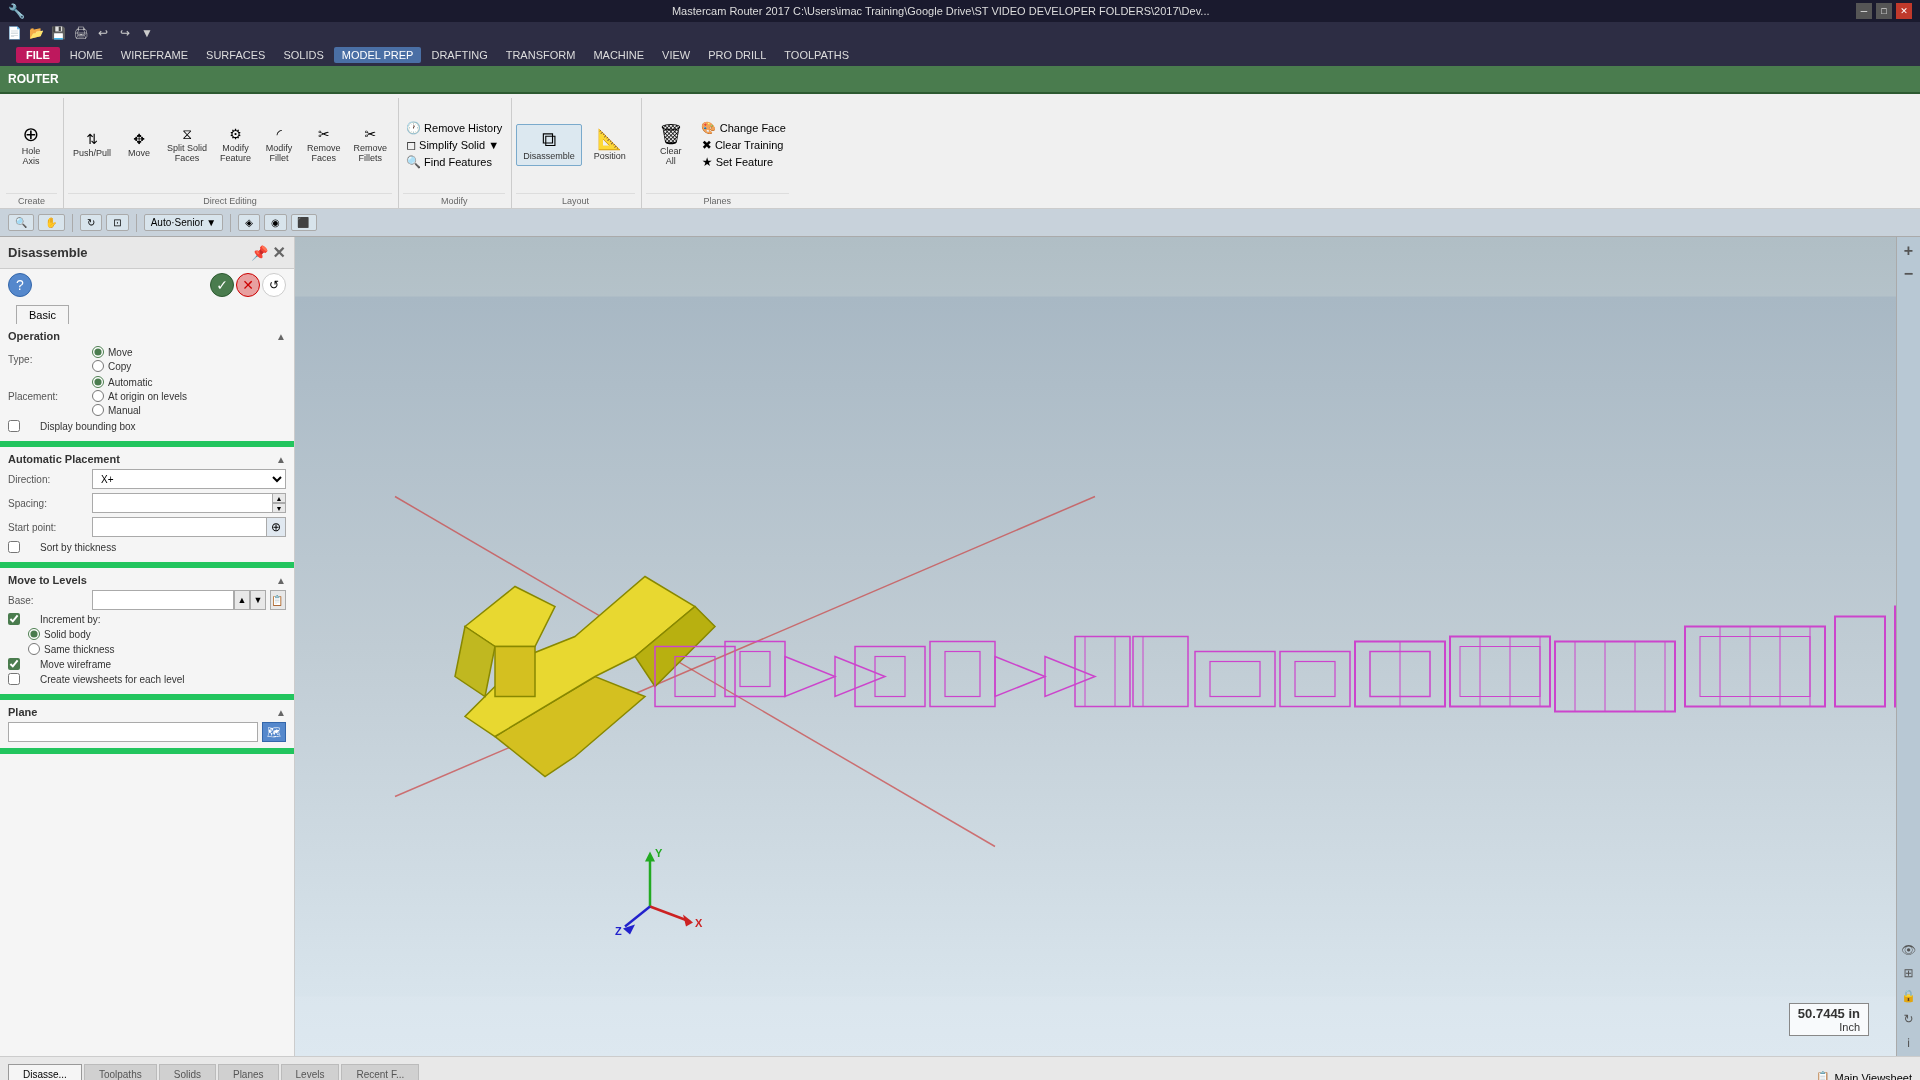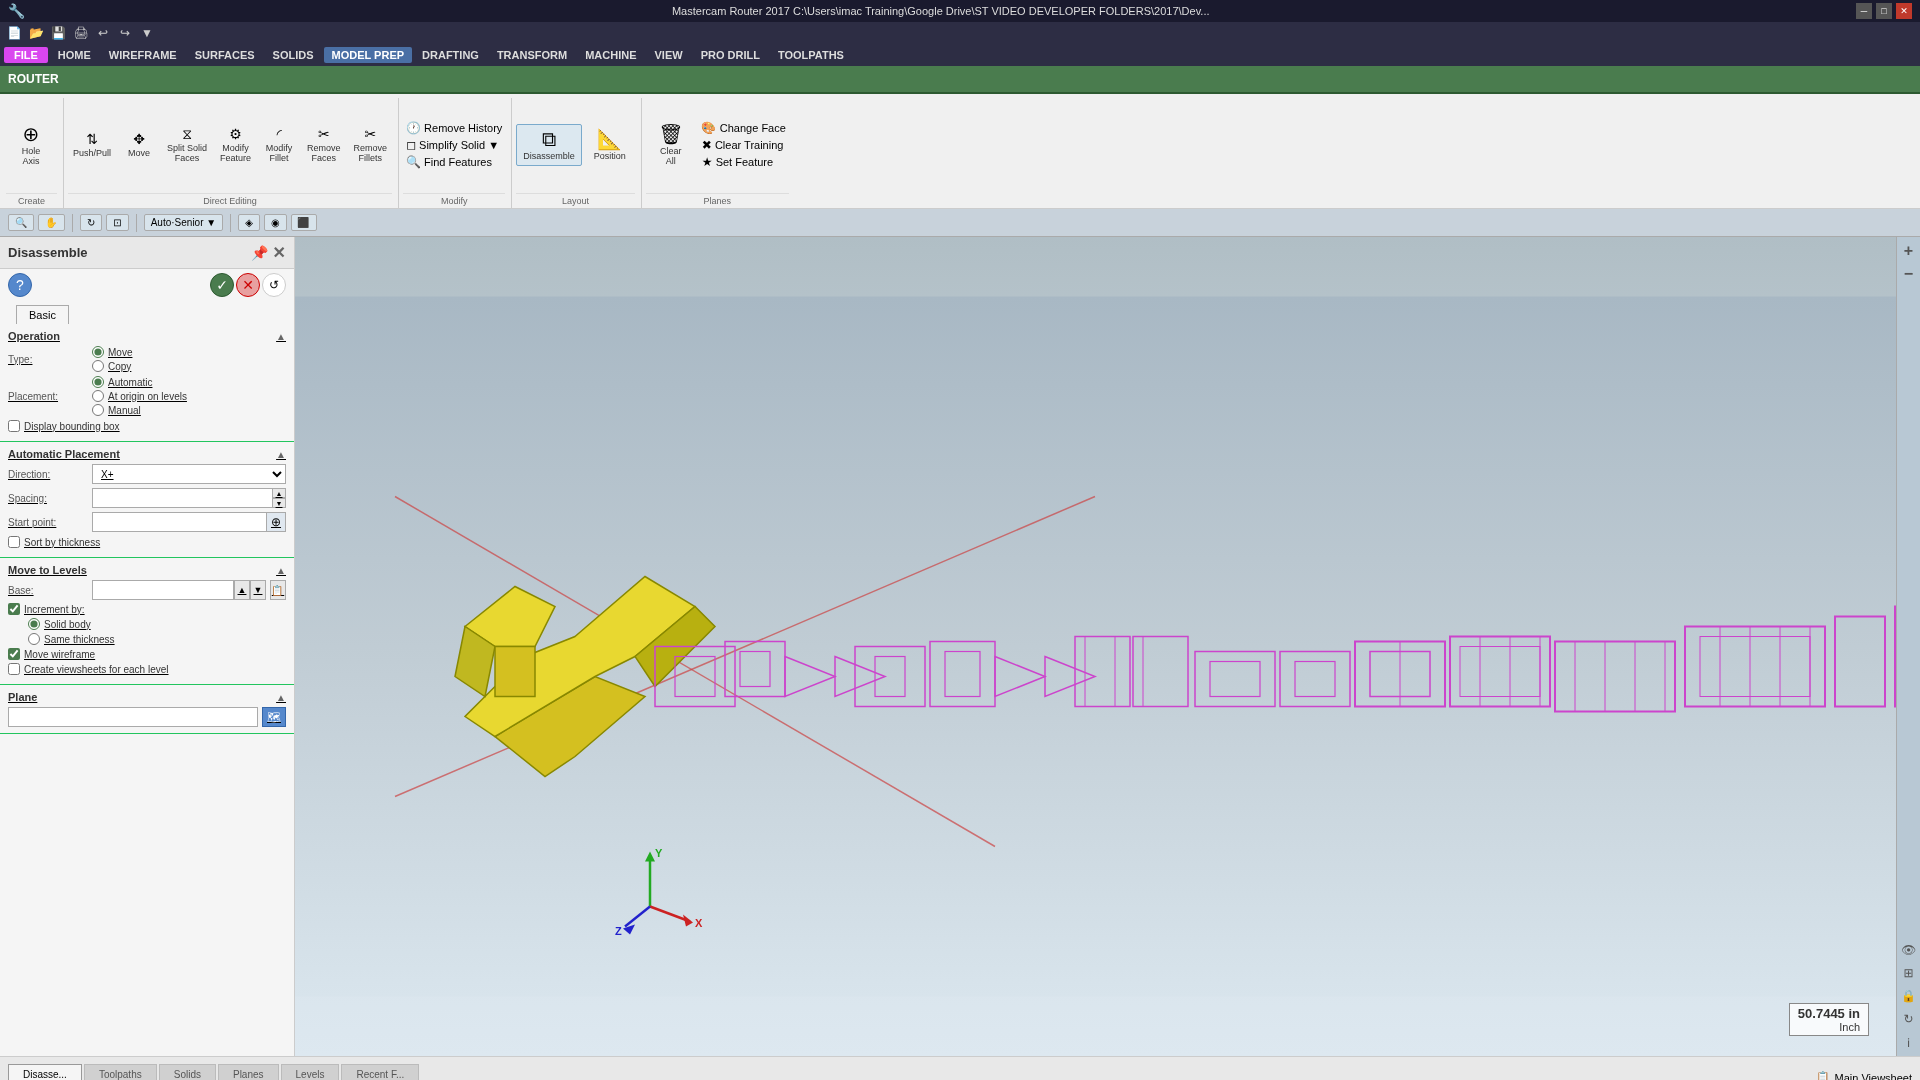--- a/index.html
+++ b/index.html
@@ -13,23 +13,23 @@
     .title-bar-left { display: flex; align-items: center; gap: 4px; }
     .title-bar-title { font-size: 11px; color: #ddd; flex: 1; text-align: center; }
     .title-bar-controls { display: flex; gap: 4px; }
     .title-bar-btn { width: 16px; height: 16px; background: #555; border: none; color: #fff; font-size: 9px; cursor: pointer; display: flex; align-items: center; justify-content: center; }
     .title-bar-btn.close { background: #c0392b; }
 
     
     .menu-bar {
       height: 22px; background: #2d2d44; display: flex; align-items: center; padding: 0 4px; gap: 2px;
     }
-    .menu-item { padding: 2px 8px; color: #ddd; cursor: pointer; font-size: 11px; border-radius: 2px; font-weight: bold; }
+    .menu-item { padding: 2px 8px; color: #ddd; cursor: pointer; font-size: 11px; border-radius: 2px; }
     .menu-item:hover, .menu-item.active { background: #4a6fa5; color: #fff; }
-    .menu-item.file { background: #d946ef; color: #fff; font-weight: bold; padding: 2px 10px; }
+    .menu-item.file { background: #be185d; color: #fff; font-weight: bold; padding: 2px 10px; margin-left: 12px; }
 
     
     .ribbon {
       height: 115px; background: #f0f0f0; border-bottom: 1px solid #ccc;
       display: flex; flex-direction: column;
     }
     .ribbon-content { display: flex; flex: 1; align-items: stretch; padding: 4px 4px 0; gap: 2px; }
     .ribbon-group {
       display: flex; flex-direction: column; align-items: stretch; border-right: 1px solid #ccc;
       padding: 0 6px 0 2px; min-width: 60px;
@@ -93,35 +93,35 @@
 
     .panel-nav { display: flex; padding: 4px 8px 0; gap: 2px; }
     .panel-nav-btn { width: 24px; height: 24px; border-radius: 50%; display: flex; align-items: center; justify-content: center; cursor: pointer; font-size: 14px; border: 1px solid #ccc; background: #fff; }
     .panel-nav-btn.ok { background: #4a7c4e; color: #fff; border-color: #2d5a31; }
     .panel-nav-btn.cancel { background: #e8a0a0; color: #c00; border-color: #c00; }
 
     .panel-tab { display: inline-block; padding: 3px 12px; background: #d0d8e0; border: 1px solid #aaa; border-bottom: none; cursor: pointer; margin: 4px 0 0 8px; font-size: 11px; }
     .panel-tab.active { background: #f5f5f5; border-bottom-color: #f5f5f5; }
 
     .section {
-      border-bottom: 1px solid #22c55e; padding: 6px 8px; text-decoration: underline;
+      border-bottom: 6px solid #22c55e; padding: 6px 8px;
     }
     .section-header {
       display: flex; align-items: center; justify-content: space-between; margin-bottom: 4px; cursor: pointer;
     }
     .section-title { font-size: 11px; font-weight: bold; color: #333; }
     .section-toggle { font-size: 10px; color: #666; }
 
     .field-row { display: flex; align-items: center; margin-bottom: 4px; gap: 4px; }
     .field-label { color: #555; min-width: 80px; font-size: 10px; }
     .radio-group { display: flex; flex-direction: column; gap: 2px; }
     .radio-row { display: flex; align-items: center; gap: 4px; }
     .radio-input { width: 12px; height: 12px; accent-color: #4a7c4e; }
     .radio-label { font-size: 10px; color: #333; }
-    .checkbox-row { display: flex; align-items: center; gap: 4px; margin-bottom: 3px; }
+    .checkbox-row { display: flex; align-items: center; gap: 20px; margin-bottom: 3px; }
     .checkbox-input { width: 12px; height: 12px; accent-color: #4a7c4e; }
     .checkbox-label { font-size: 10px; color: #333; }
 
     .select-field {
       flex: 1; height: 20px; border: 1px solid #aaa; background: #fff; font-size: 10px; padding: 0 4px;
     }
     .number-with-spinner { display: flex; flex: 1; }
     .number-with-spinner input { flex: 1; height: 20px; border: 1px solid #aaa; border-right: none; background: #fff; font-size: 10px; padding: 0 4px; }
     .spinner-btns { display: flex; flex-direction: column; }
     .spinner-btn { width: 14px; height: 10px; background: #e8e8e8; border: 1px solid #aaa; cursor: pointer; font-size: 7px; display: flex; align-items: center; justify-content: center; line-height: 1; }

